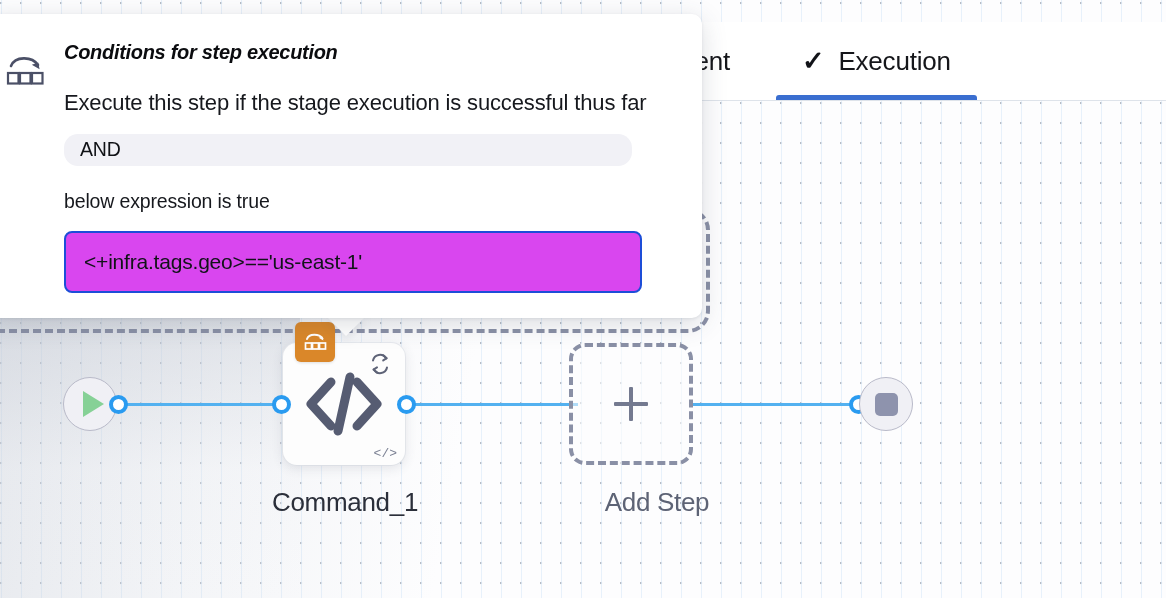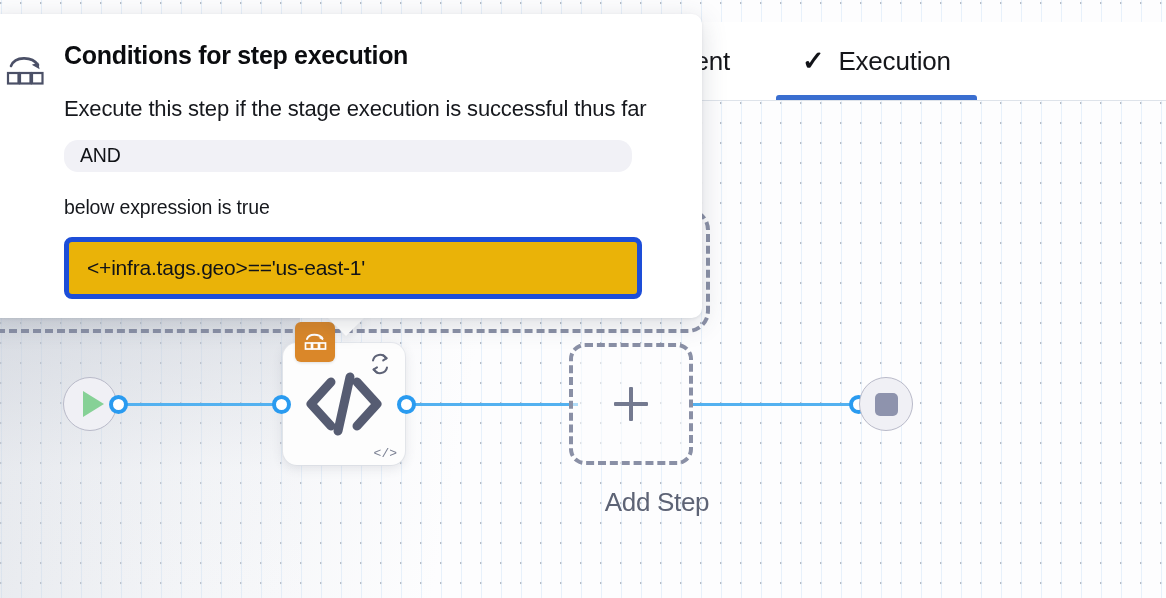--- a/index.html
+++ b/index.html
@@ -121,26 +121,27 @@
     border-right: 20px solid transparent;
     border-top: 20px solid #ffffff;
     filter: drop-shadow(0 4px 4px rgba(60,70,90,0.10));
   }
   .pop-icon {
     position: absolute;
     left: 16px; top: 34px;
     width: 46px; height: 46px;
   }
   .pop-title {
-    font-size: 25px;
+    font-size: 20px;
     font-weight: 700;
     color: #0b0c0f;
     letter-spacing: -0.3px;
     margin: 0 0 0 0;
     line-height: 1.2;
+    font-style: italic;
   }
   .pop-sub {
     font-size: 22px;
     color: #16181d;
     margin-top: 25px;
     line-height: 1.3;
     letter-spacing: -0.15px;
   }
   .field-and {
     margin-top: 16px;
@@ -158,22 +159,22 @@
   .pop-sub2 {
     font-size: 19.5px;
     color: #16181d;
     margin-top: 24px;
     letter-spacing: -0.15px;
   }
   .field-expr {
     margin-top: 18px;
     width: 578px;
     height: 62px;
-    background: #eab308;
-    border: 5px solid #1d4ed8;
+    background: #d946ef;
+    border: 2px solid #1d4ed8;
     border-radius: 8px;
     display: flex;
     align-items: center;
     padding-left: 18px;
     font-size: 21px;
     color: #111318;
     letter-spacing: -0.2px;
   }
 
   
@@ -345,20 +346,21 @@
           <path d="M56 14 L76 36 L56 58" stroke="#565c72" stroke-width="9" fill="none" stroke-linecap="round" stroke-linejoin="round"></path>
           <path d="M49 9 L37 63" stroke="#565c72" stroke-width="9" fill="none" stroke-linecap="round"></path>
         </svg>
       </div>
 
       <div class="node-codemark">&lt;/&gt;</div>
     </div>
     <div class="port" style="left:272px; top:395px;"></div>
     <div class="port" style="left:397px; top:395px;"></div>
 
+    <div class="node-label">Command_1</div>
 
     <div class="add-step">
       <div class="add-plus"></div>
     </div>
     <div class="add-label">Add Step</div>
 
     <div class="port" style="left:849px; top:395px;"></div>
     <div class="terminal" style="left:859px; top:377px;">
       <div class="stop-sq"></div>
     </div>

